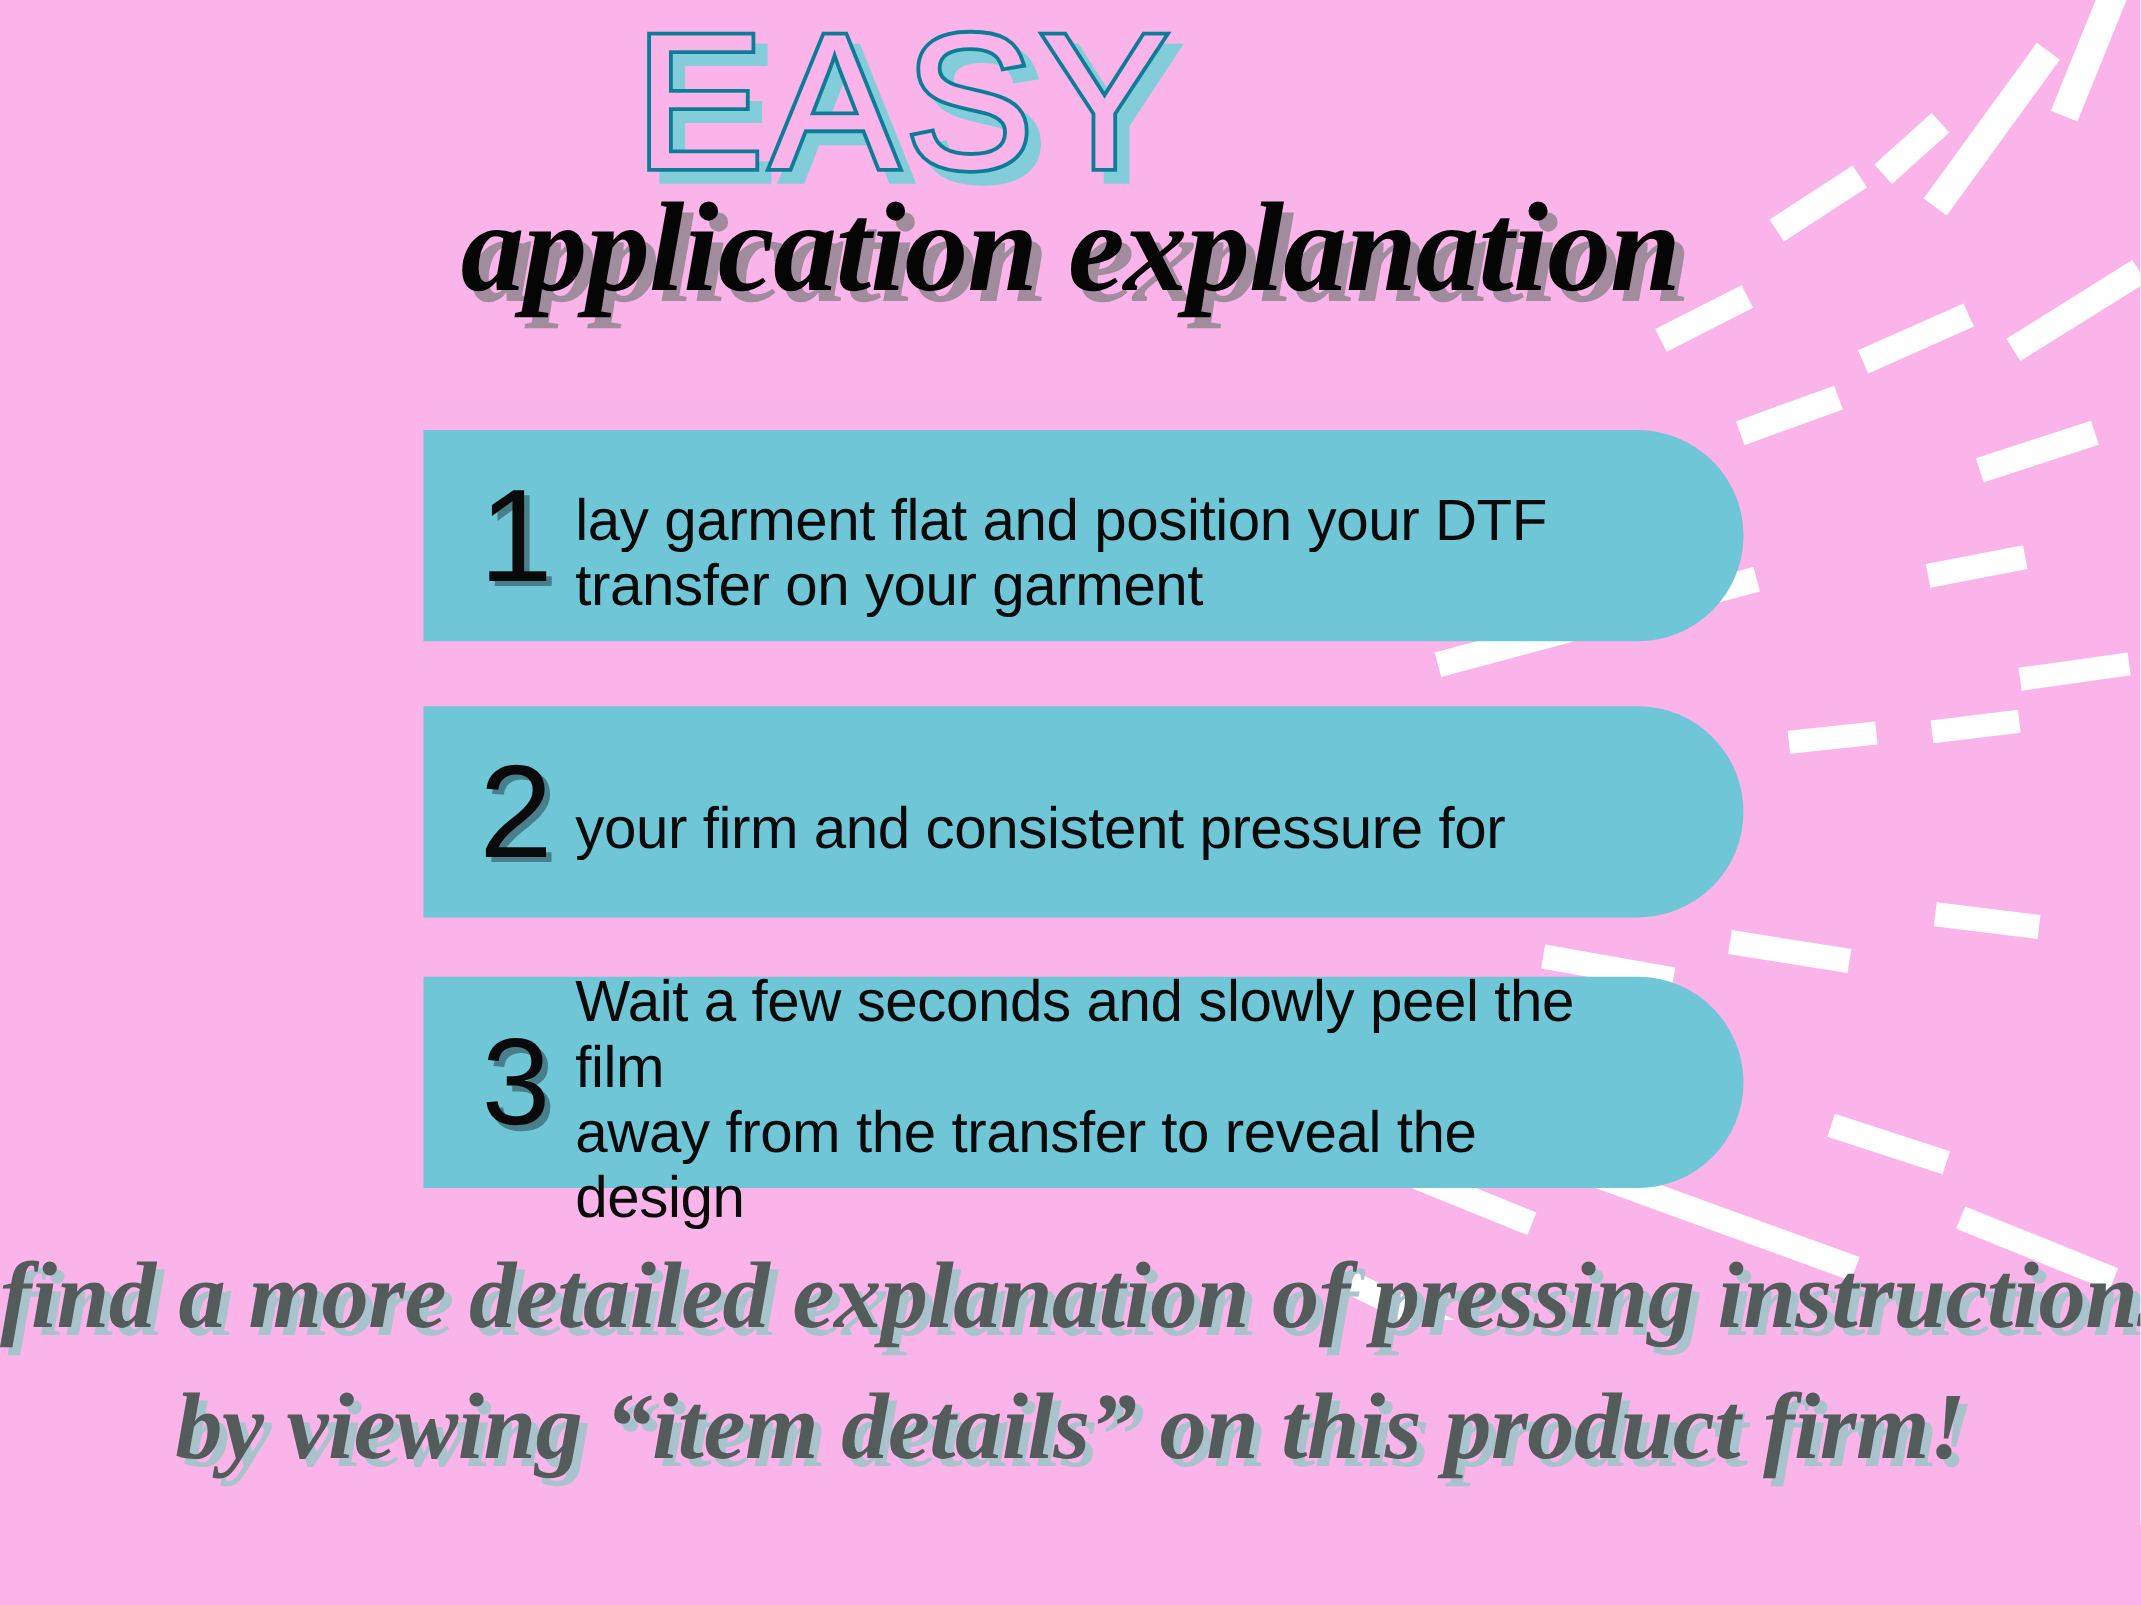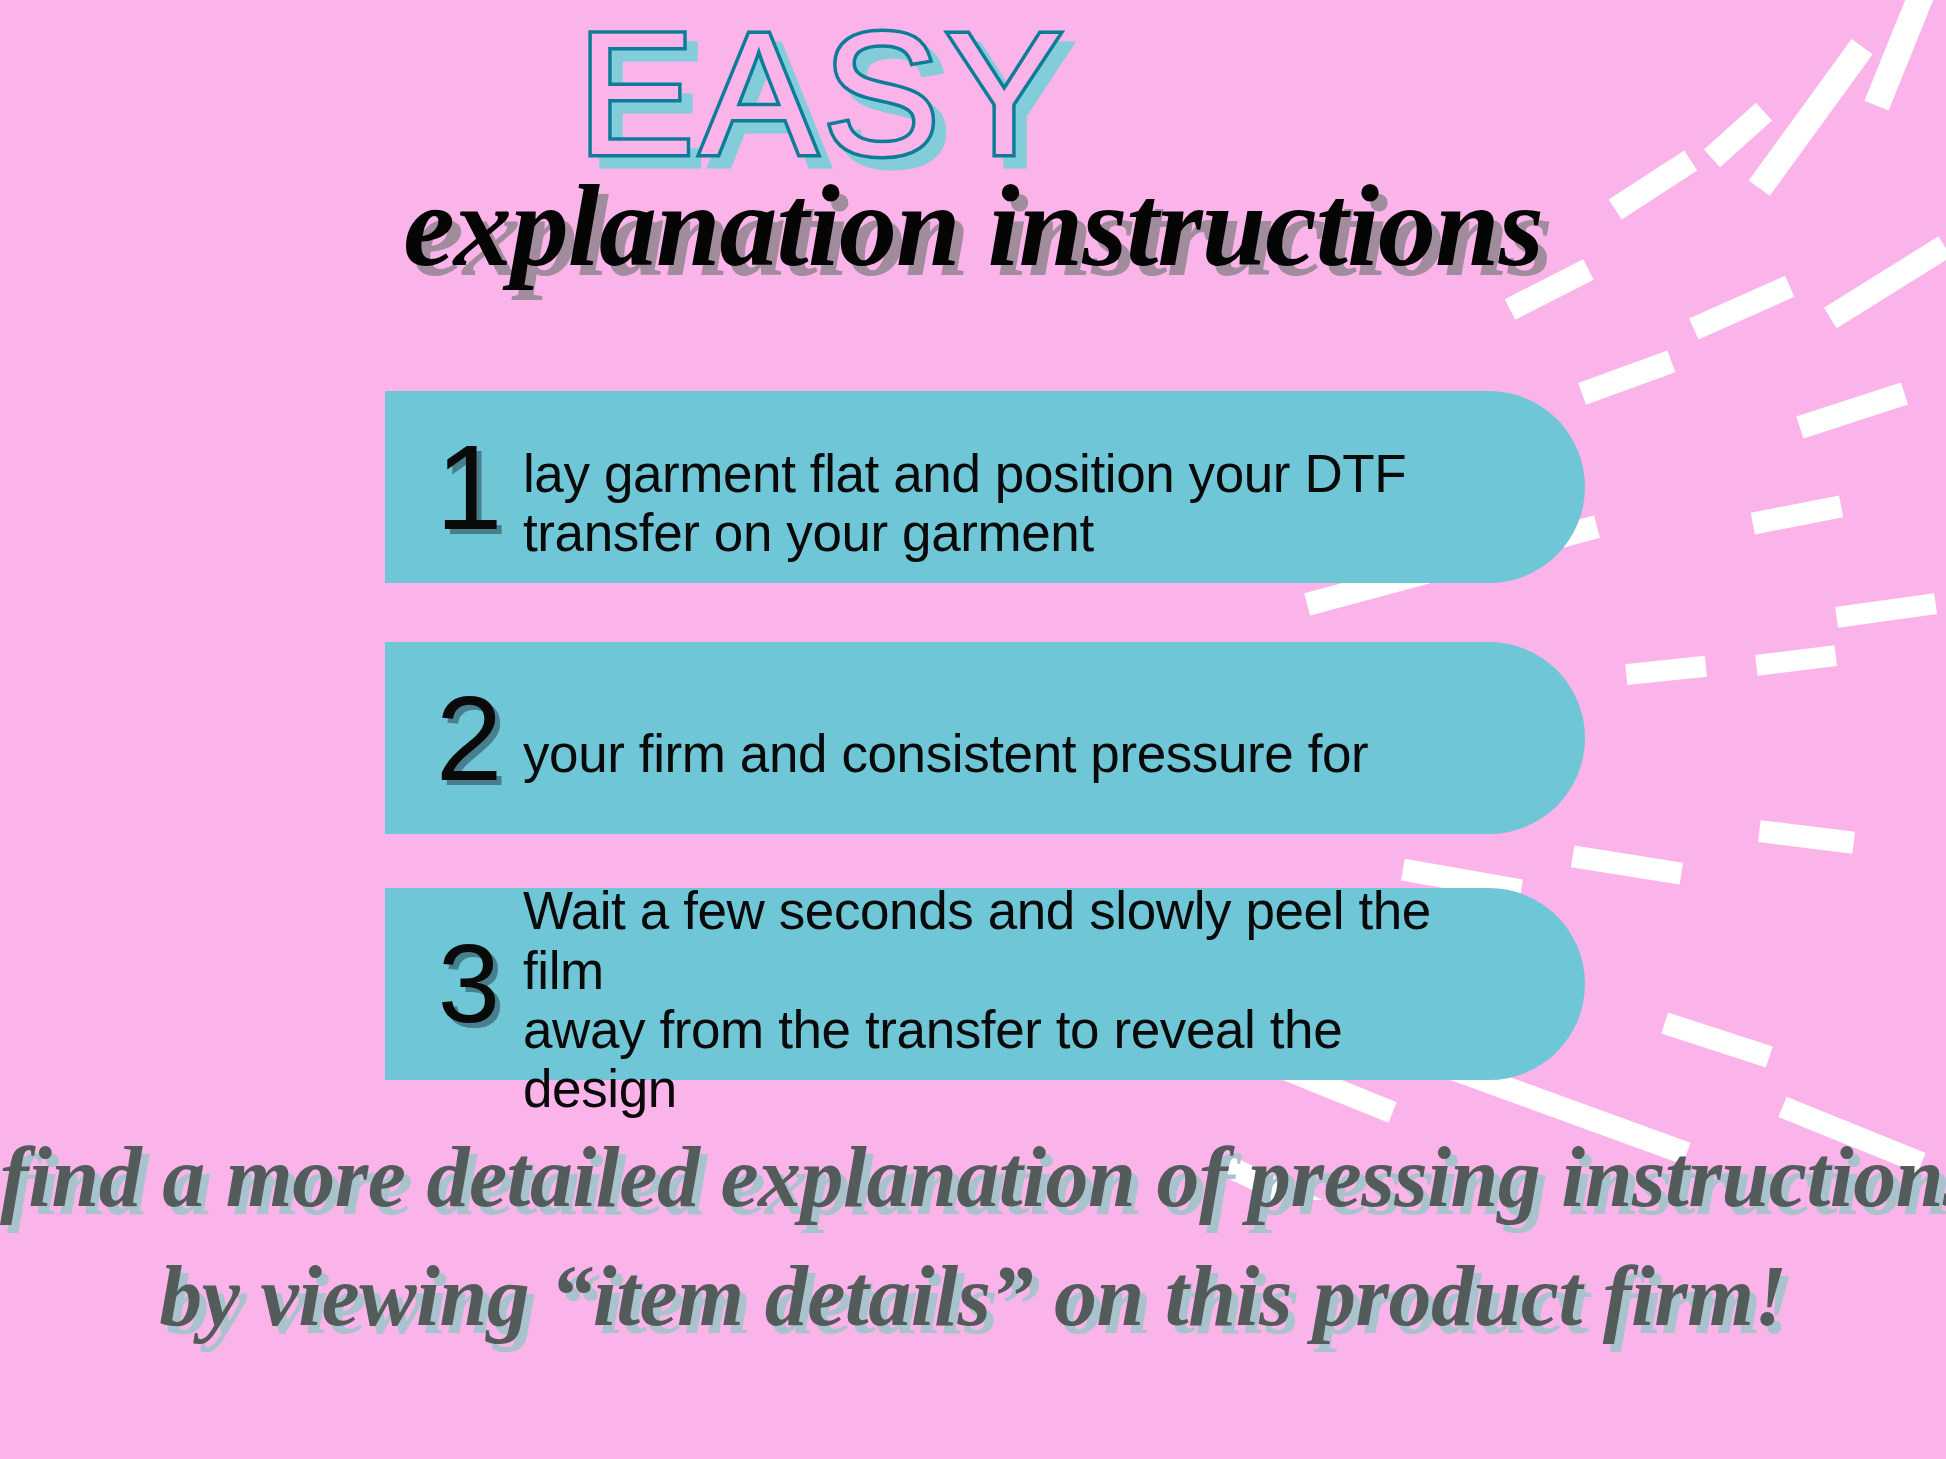--- a/index.html
+++ b/index.html
@@ -179,21 +179,21 @@
     </g>
   </svg>
 
   <div id="headline-wrap">
     <span class="easy-stack">
       <span class="easy-text easy-shadow">EASY</span>
       <span class="easy-text easy-front">EASY</span>
     </span>
   </div>
 
-  <div id="subtitle">explanation instructions</div>
+  <div id="subtitle">application explanation</div>
 
   <div class="step" id="step-1">
     <span class="step-number">1</span>
     <span class="step-text">
       <span>lay garment flat and position your DTF</span><br>
       <span>transfer on your garment</span>
     </span>
   </div>
 
   <div class="step" id="step-2">

